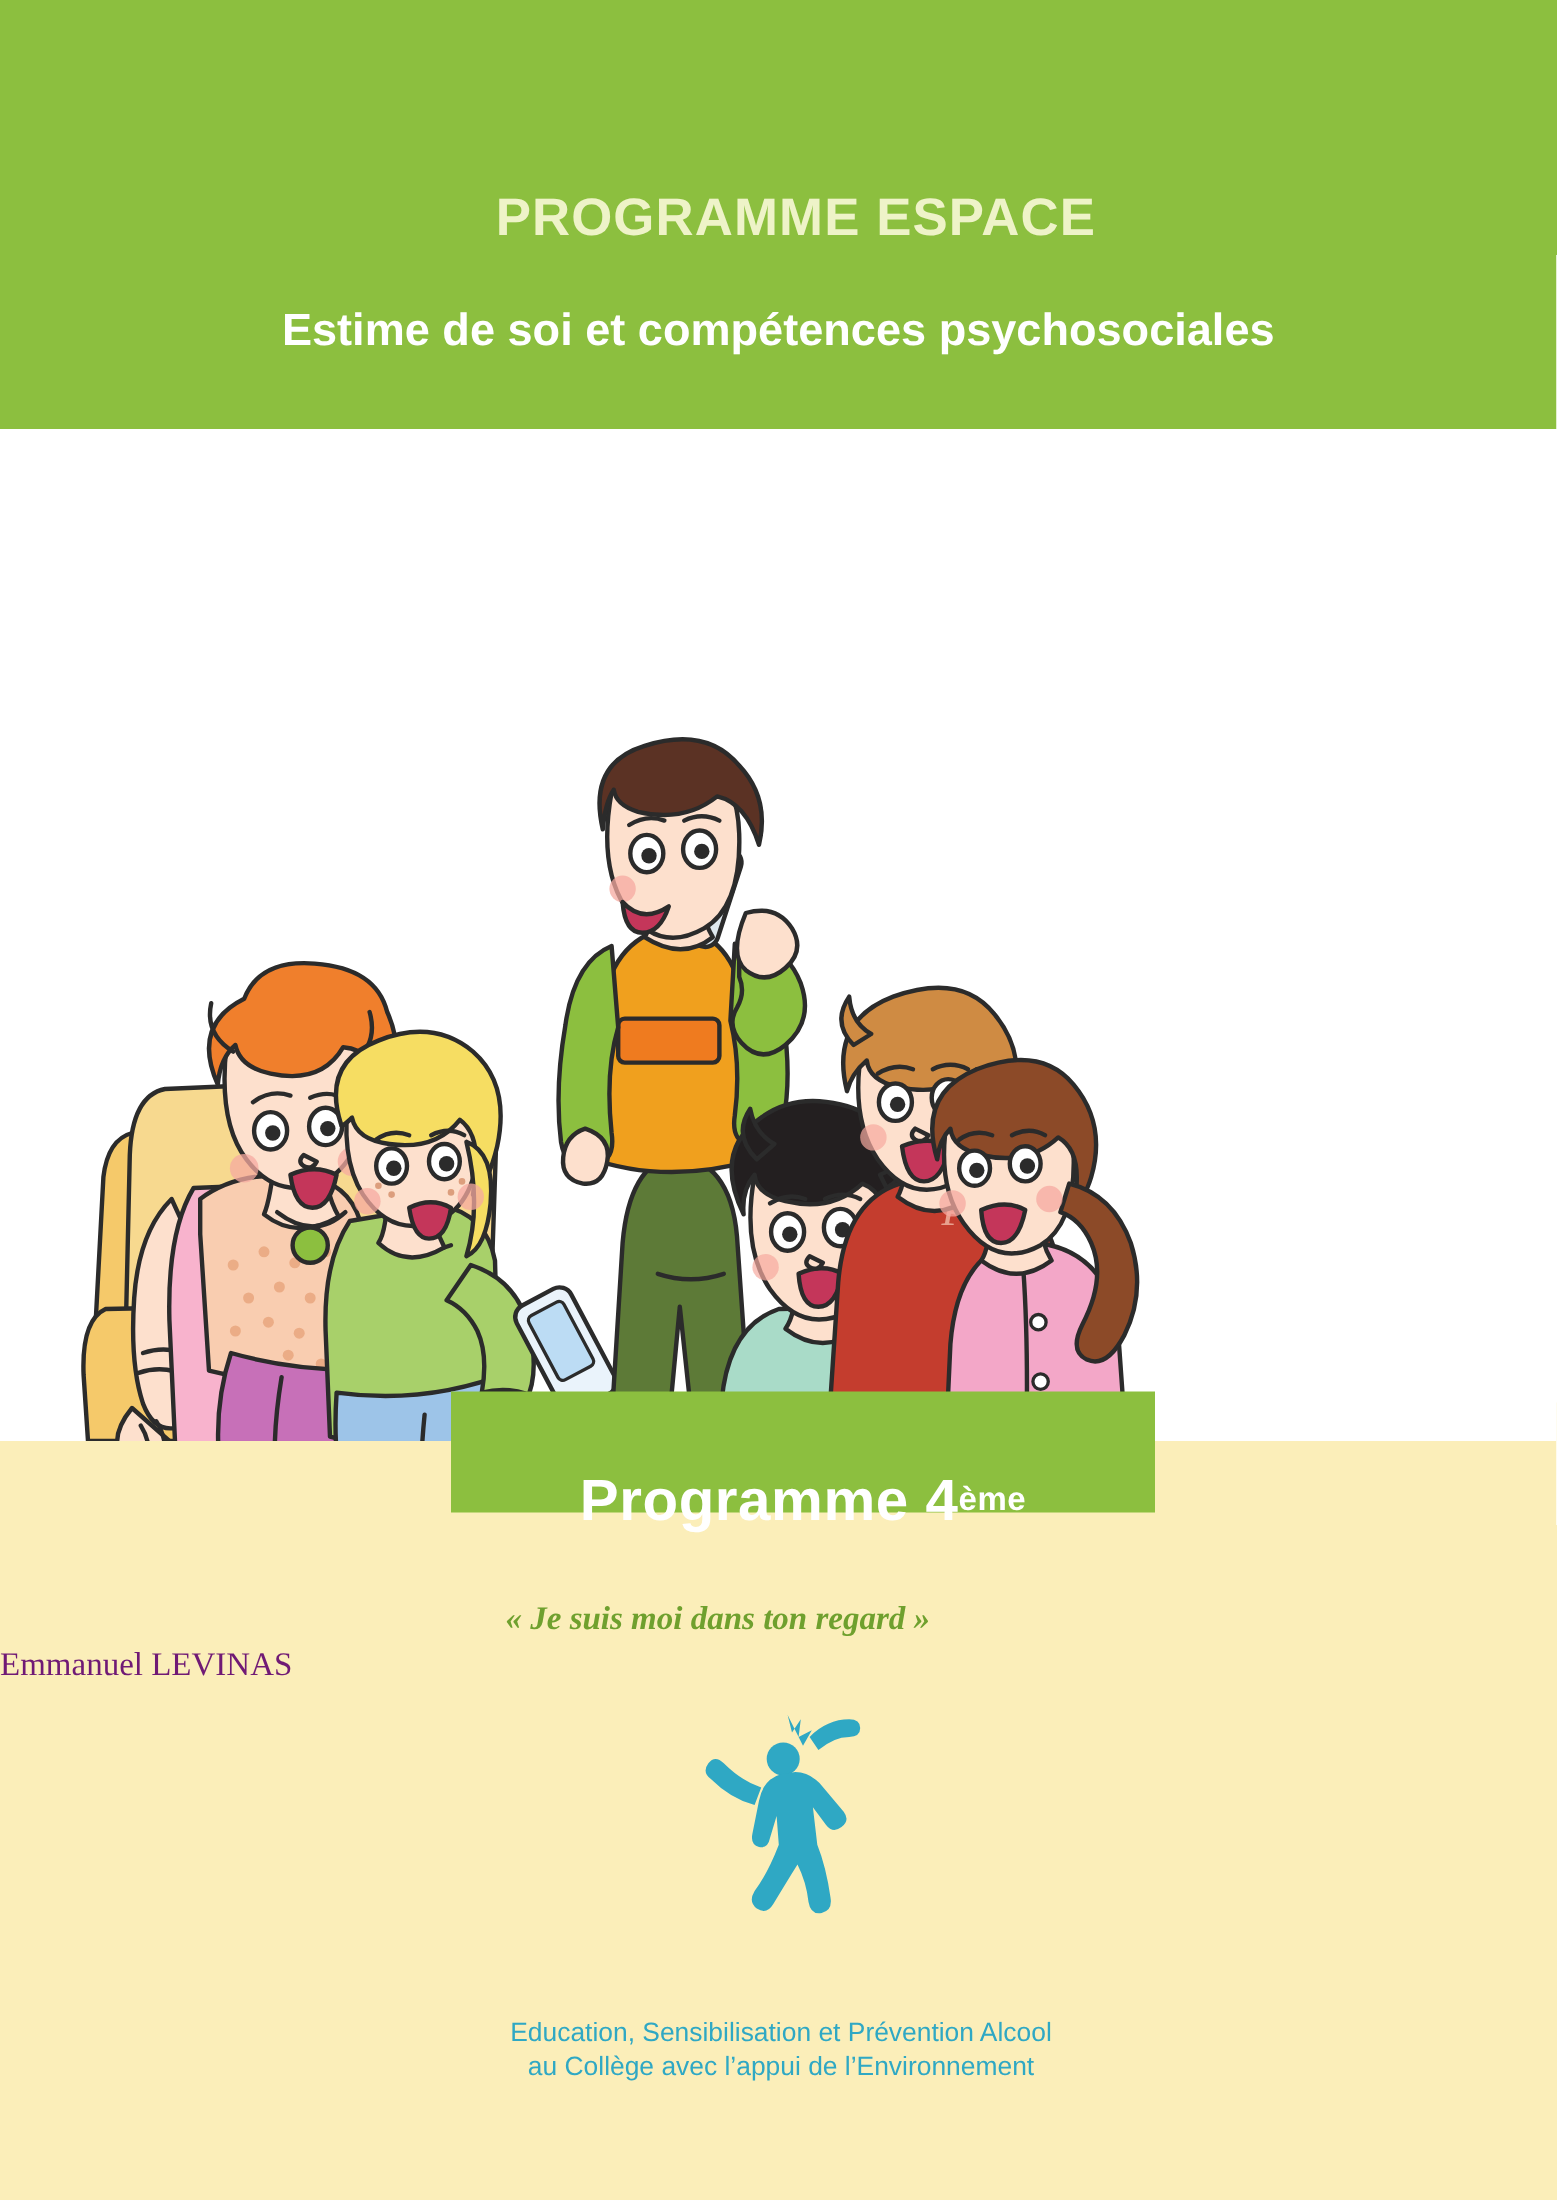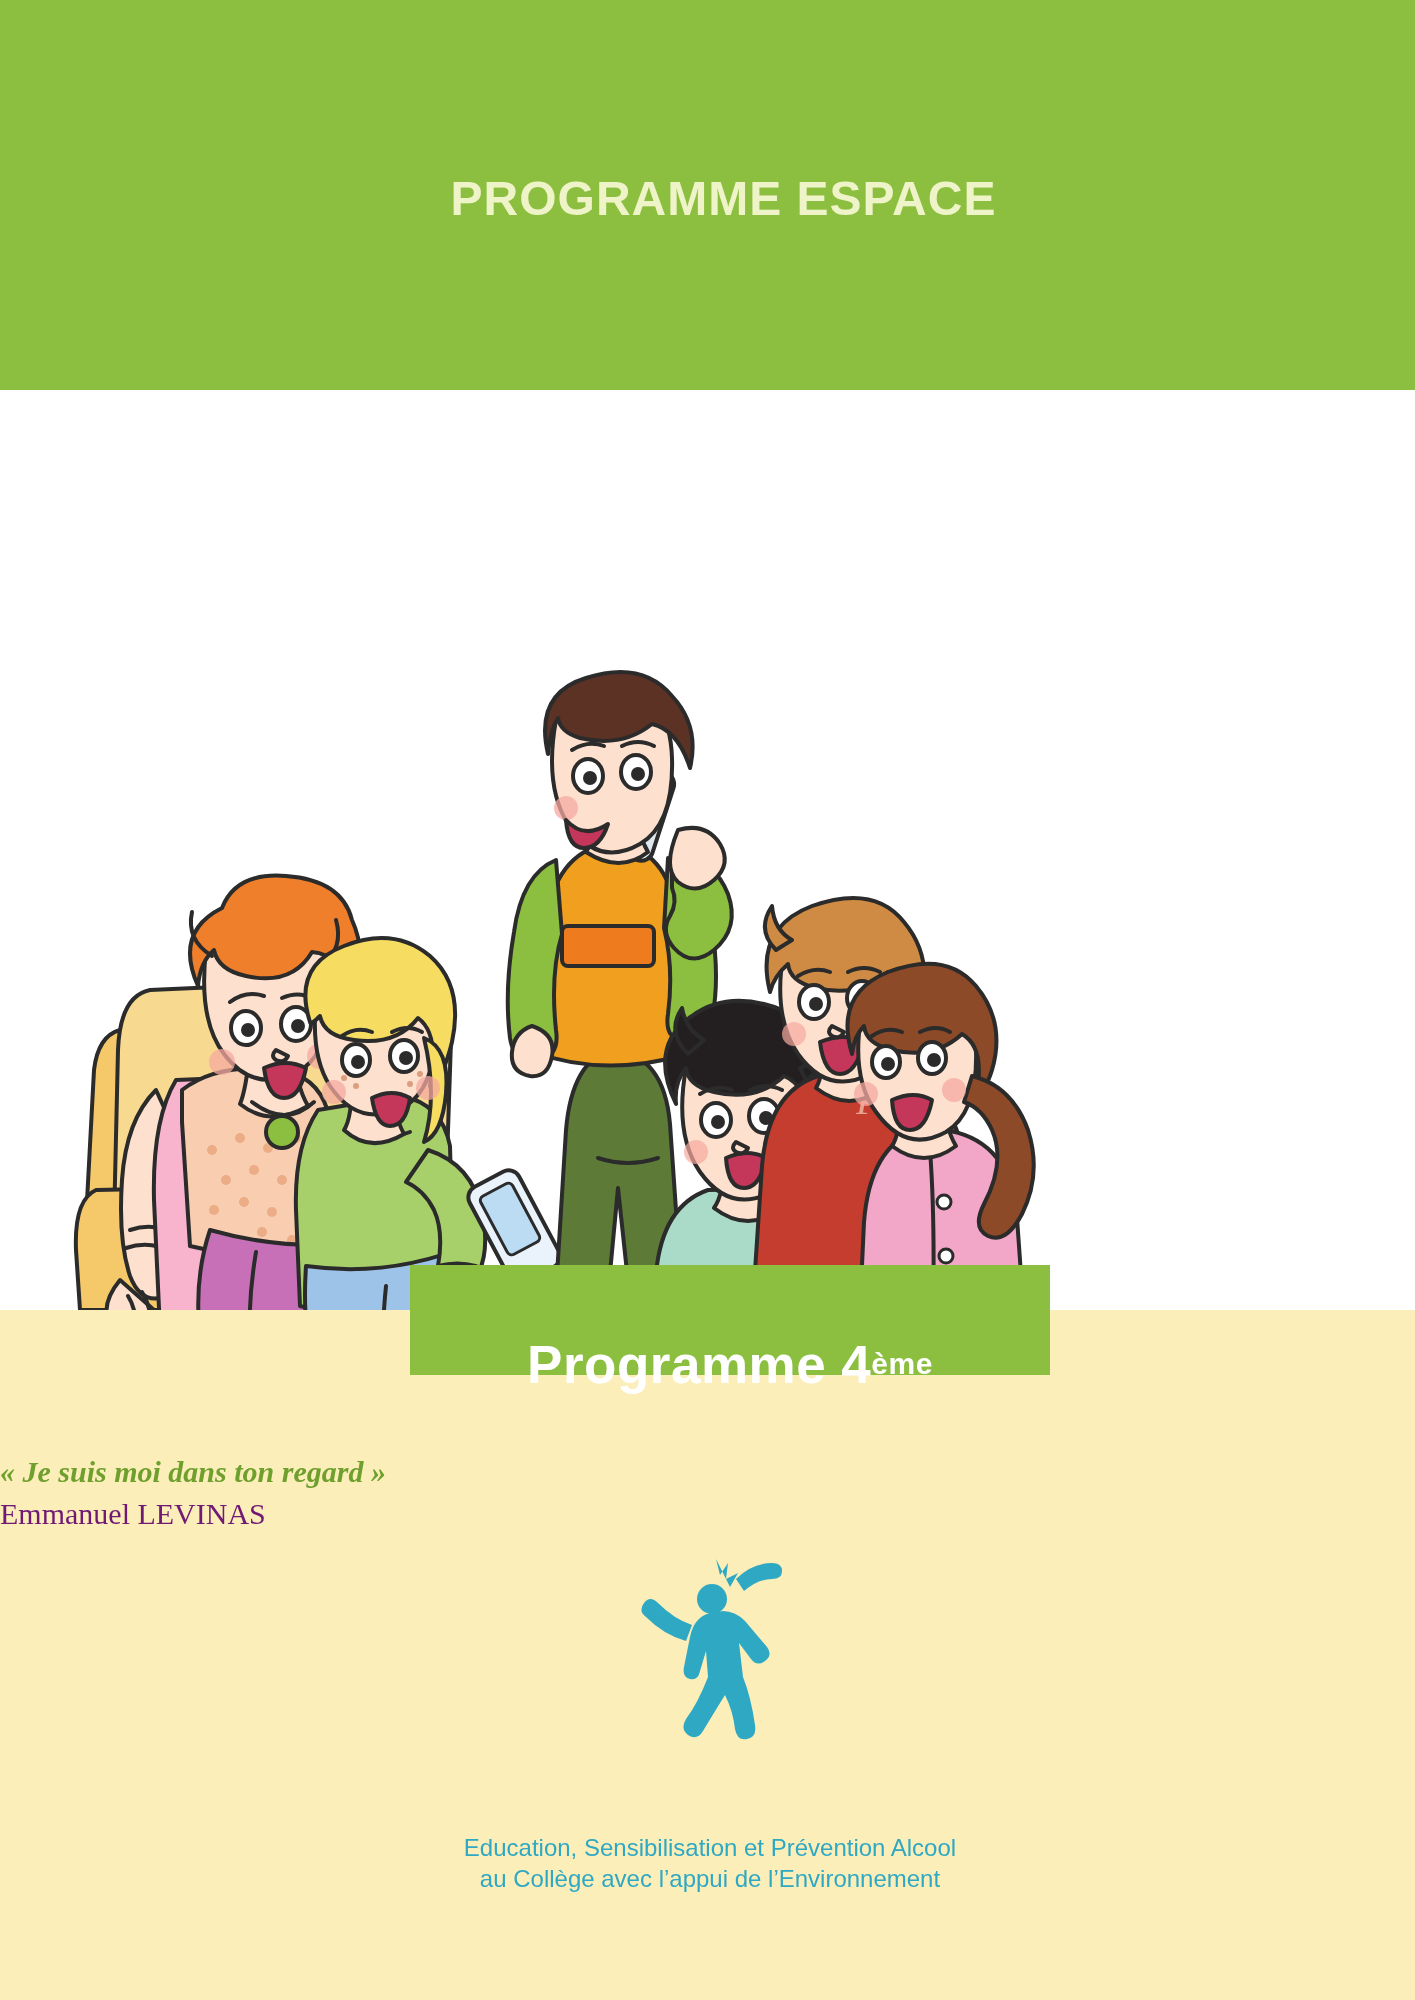--- a/index.html
+++ b/index.html
@@ -110,21 +110,21 @@
     vertical-align: super;
     line-height: 0;
   }
 
   
   .quote {
     position: absolute;
     left: 0;
     top: 1455px;
     width: 1305px;
-    text-align: left;
+    text-align: center;
     color: #6fa02e;
     font-family: "Liberation Serif", serif;
     font-style: italic;
     font-weight: bold;
     font-size: 30px;
   }
   .quote-author {
     position: absolute;
     left: 0;
     top: 1497px;
@@ -176,20 +176,21 @@
 </style>
 </head>
 <body>
 
 <div class="page">
 
   <div class="bottom-panel"></div>
 
   <div class="header-band"></div>
   <div class="header-title">PROGRAMME ESPACE</div>
+  <div class="header-subtitle">Estime de soi et compétences psychosociales</div>
 
   <div class="illustration">
     <svg class="illo-svg" width="1415" height="920" viewBox="0 0 1415 920" xmlns="http://www.w3.org/2000/svg">
       <defs>
         <style>
           .ol { fill:none; stroke:#2b2b2b; stroke-width:4; stroke-linecap:round; stroke-linejoin:round; }
           .olf { stroke:#2b2b2b; stroke-width:4; stroke-linecap:round; stroke-linejoin:round; }
           .skin { fill:#fde0cd; }
           .skin2 { fill:#fad3bb; }
         </style>

